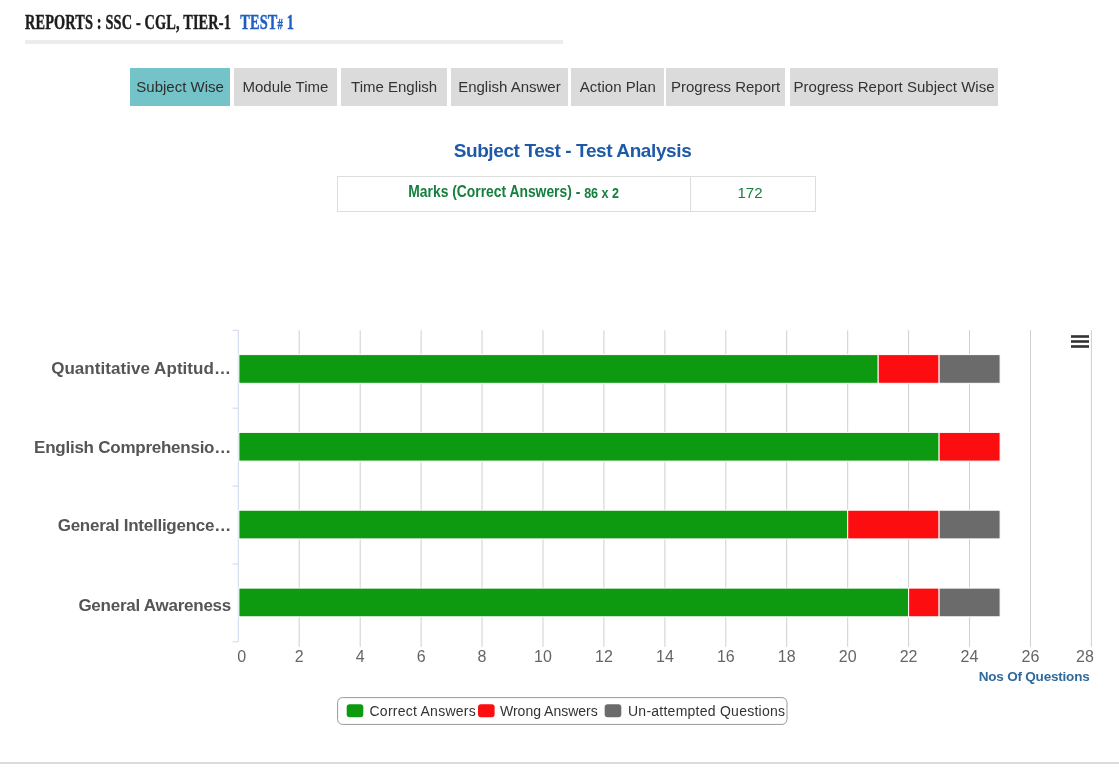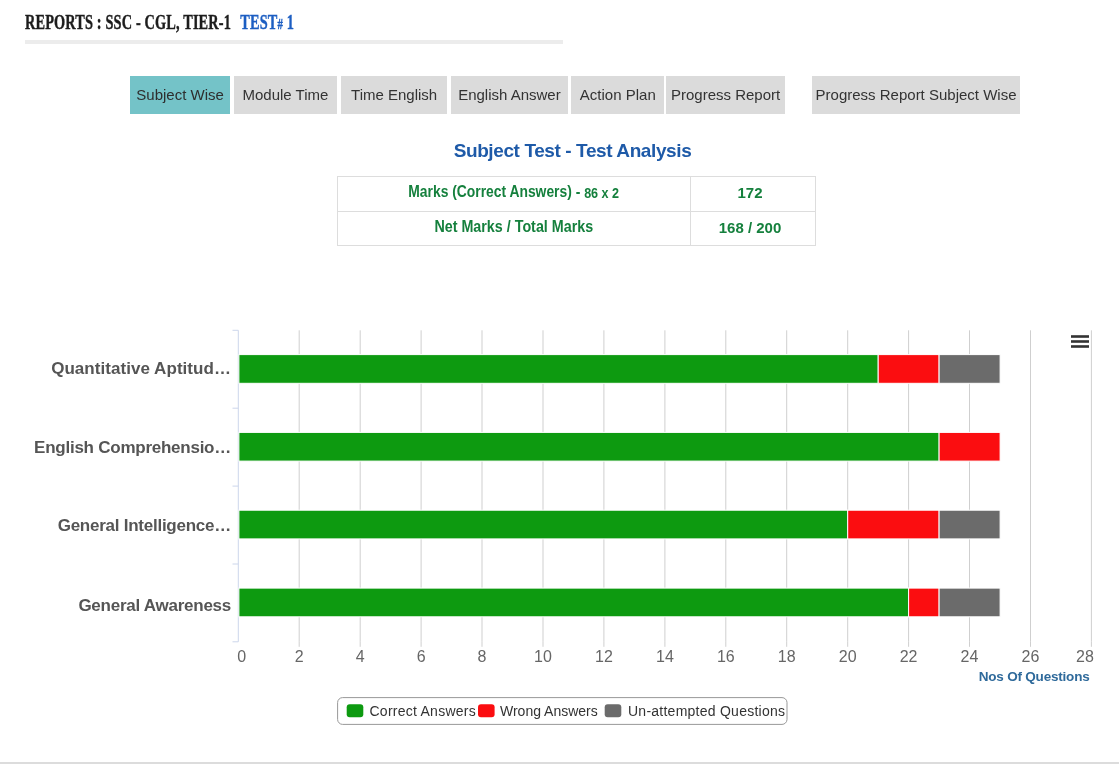--- a/index.html
+++ b/index.html
@@ -2,60 +2,56 @@
 <html><head>
 <meta charset="utf-8">
 <style>
   html,body{margin:0;padding:0;background:#ffffff;}
   body{width:1119px;height:767px;position:relative;font-family:"Liberation Sans",sans-serif;overflow:hidden;}
   .abs{position:absolute;}
   .hdr{left:25px;top:11px;font-family:"Liberation Serif",serif;font-weight:bold;font-size:20px;color:#1c1c1c;letter-spacing:0.2px;transform:scaleX(0.716);transform-origin:0 0;white-space:nowrap;-webkit-text-stroke:0.4px;}
   .hdr .test{color:#1c5ec2;margin-left:13px;}
   .hdr .hash{font-size:15px;}
   .divider{left:25px;top:40px;width:538px;height:4px;background:#ececec;}
-  .tab{top:68px;height:38px;background:#dbdbdb;color:#333;font-size:15px;text-align:center;line-height:38px;white-space:nowrap;margin-top:8px;}
+  .tab{top:68px;height:38px;background:#dbdbdb;color:#333;font-size:15px;text-align:center;line-height:38px;white-space:nowrap;}
   .tab.active{background:#74c3c8;color:#2e2e2e;}
   .title{left:0px;top:140px;width:1145px;text-align:center;font-size:19px;letter-spacing:-0.4px;font-weight:bold;color:#1e5aa8;}
   table.marks{position:absolute;left:337px;top:176px;border-collapse:collapse;table-layout:fixed;}
   table.marks td{border:1px solid #ddd;text-align:center;font-size:16px;font-weight:bold;color:#15803d;height:33.6px;padding:0;}
   table.marks td.c1{width:352px;}
-  table.marks td.c2{width:118px;font-weight:bold;font-size:15px;padding-right:6px;margin-left:12px;}
+  table.marks td.c2{width:118px;font-weight:normal;font-size:15px;padding-right:6px;margin-left:12px;}
   .wrap{display:inline-block;white-space:nowrap;position:relative;top:-1.5px;}
   .w1{transform:scaleX(0.866);}
   .w2{transform:scaleX(0.912);}
   .w3{transform:scaleX(0.894);}
   .vv{display:inline-block;position:relative;top:-1px;}
   .sm1{font-size:14.5px;position:relative;top:0.5px;}
   .sm2{font-size:14.5px;position:relative;top:2px;}
   .footline{left:0;top:761.5px;width:1119px;height:2px;background:#dcdcdc;}
 </style>
 </head>
 <body>
   <div class="abs hdr">REPORTS : SSC - CGL, TIER-1<span class="test">TEST<span class="hash">#</span> 1</span></div>
   <div class="abs divider"></div>
 
   <div class="abs tab active" style="left:129.7px;width:100.8px;">Subject Wise</div>
   <div class="abs tab" style="left:233.5px;width:103.8px;">Module Time</div>
   <div class="abs tab" style="left:340.8px;width:106.7px;">Time English</div>
   <div class="abs tab" style="left:451.3px;width:116.3px;">English Answer</div>
   <div class="abs tab" style="left:571.3px;width:93px;">Action Plan</div>
   <div class="abs tab" style="left:666.1px;width:119px;">Progress Report</div>
-  <div class="abs tab" style="left:812px;width:208.1px;">Progress Report Subject Wise</div>
+  <div class="abs tab" style="left:790px;width:208.1px;">Progress Report Subject Wise</div>
 
   <div class="abs title">Subject Test - Test Analysis</div>
 
   <table class="marks">
     <tbody>
       <tr>
         <td class="c1"><span class="wrap w1">Marks (Correct Answers) - <span class="sm1">86 x 2</span></span></td>
         <td class="c2"><span class="vv">172</span></td>
-      </tr>
-    <tr>
-        <td class="c1"><span class="wrap w3">Net Marks / Total Marks</span></td>
-        <td class="c2"><span class="vv">168 / 200</span></td>
       </tr>
   </tbody>
   </table>
 
   <svg class="abs" style="left:0;top:0;" width="1119" height="767">
 
     <g stroke="#cfcfcf" stroke-width="1">
       <line x1="299.2" y1="330.3" x2="299.2" y2="641.8"></line>
       <line x1="360.2" y1="330.3" x2="360.2" y2="641.8"></line>
       <line x1="421.1" y1="330.3" x2="421.1" y2="641.8"></line>

